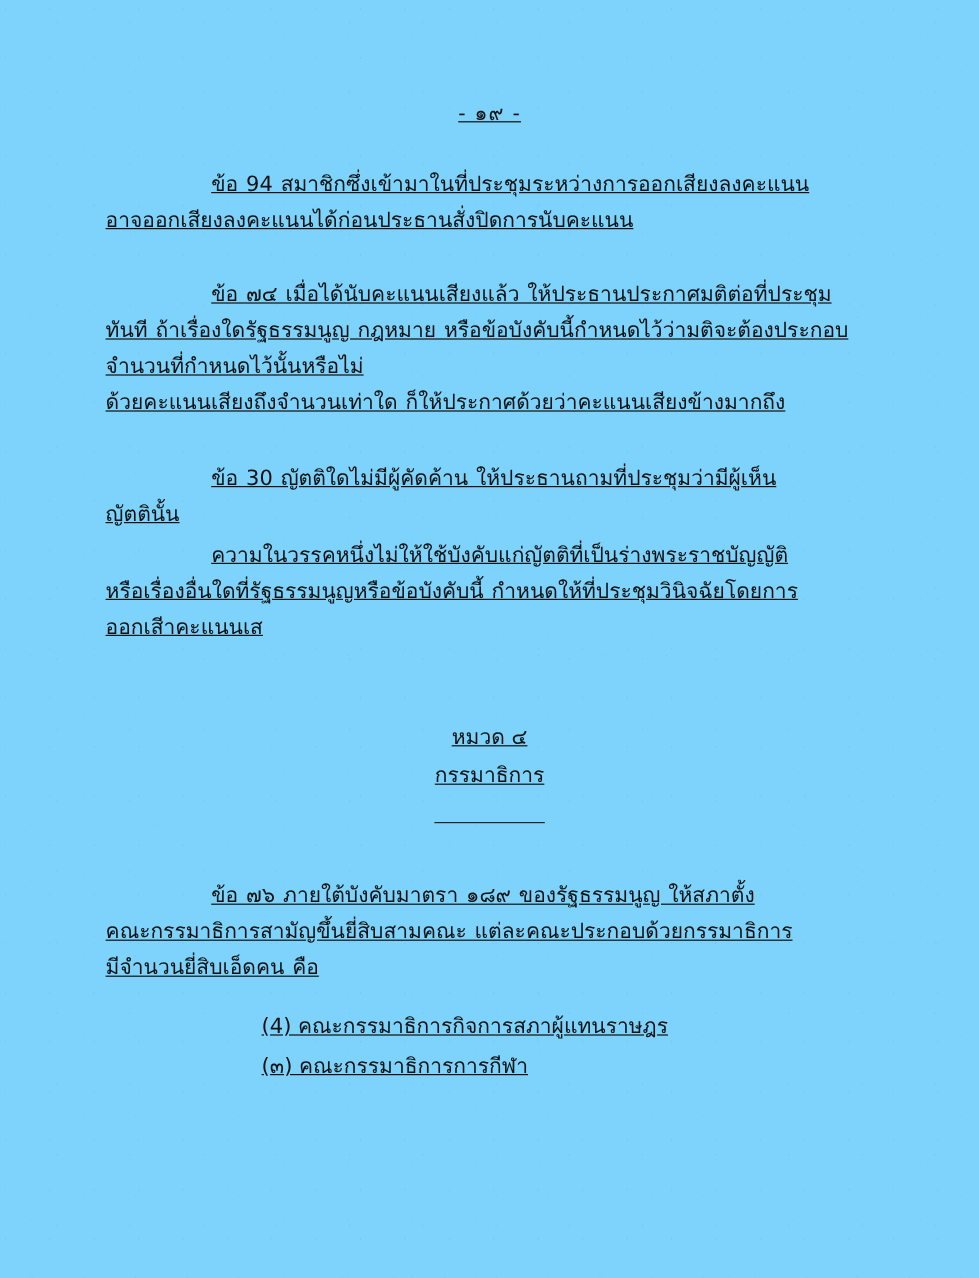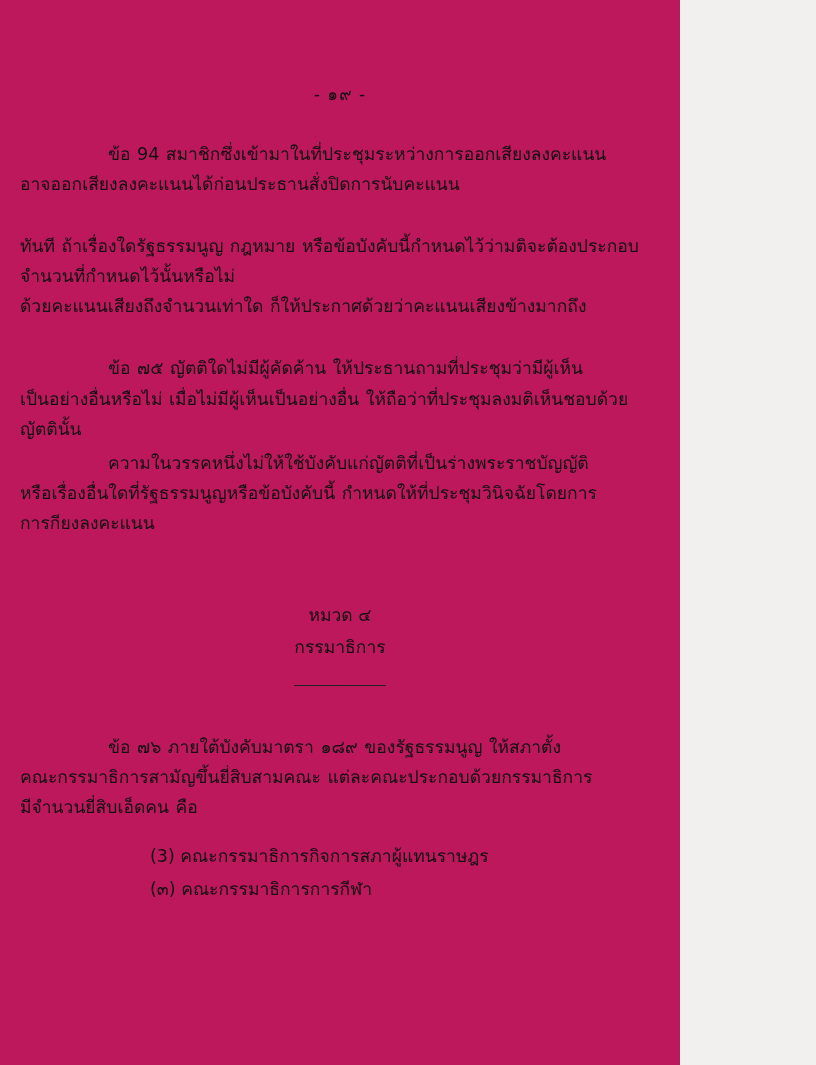--- a/index.html
+++ b/index.html
@@ -8,26 +8,27 @@
     background: #f2f0ee;
   }
   body {
     width: 816px;
     height: 1065px;
     font-family: "DejaVu Sans", sans-serif;
     color: #111111;
   }
   .page {
     position: relative;
-    width: 680px;
+    width: 816px;
     height: 1065px;
-    background: #be185d;
+    background: #7dd3fc;
     box-sizing: border-box;
     padding: 0;
     overflow: hidden;
+    text-decoration: underline;
   }
   .page-number {
     text-align: center;
     font-size: 17px;
     margin-top: 80px;
     letter-spacing: 1px;
   }
   .body-block {
     margin: 0 auto;
     width: 640px;
@@ -92,50 +93,50 @@
   <div class="page-number">- ๑๙ -</div>
 
   <div class="body-block">
 
     <div class="gap-lg">
       <p class="para"><span class="indent"></span><span>ข้อ 94  สมาชิกซึ่งเข้ามาในที่ประชุมระหว่างการออกเสียงลงคะแนน</span></p>
       <p class="para">อาจออกเสียงลงคะแนนได้ก่อนประธานสั่งปิดการนับคะแนน</p>
     </div>
 
     <div class="gap-lg">
+      <p class="para"><span class="indent"></span><span>ข้อ ๗๔  เมื่อได้นับคะแนนเสียงแล้ว ให้ประธานประกาศมติต่อที่ประชุม</span></p>
       <p class="para">ทันที ถ้าเรื่องใดรัฐธรรมนูญ กฎหมาย หรือข้อบังคับนี้กำหนดไว้ว่ามติจะต้องประกอบ</p>
       <p class="para">จำนวนที่กำหนดไว้นั้นหรือไม่</p>
       <p class="para">ด้วยคะแนนเสียงถึงจำนวนเท่าใด ก็ให้ประกาศด้วยว่าคะแนนเสียงข้างมากถึง</p>
     </div>
 
     <div class="gap-lg">
-      <p class="para"><span class="indent"></span><span>ข้อ ๗๕  ญัตติใดไม่มีผู้คัดค้าน ให้ประธานถามที่ประชุมว่ามีผู้เห็น</span></p>
-      <p class="para">เป็นอย่างอื่นหรือไม่ เมื่อไม่มีผู้เห็นเป็นอย่างอื่น ให้ถือว่าที่ประชุมลงมติเห็นชอบด้วย</p>
+      <p class="para"><span class="indent"></span><span>ข้อ 30  ญัตติใดไม่มีผู้คัดค้าน ให้ประธานถามที่ประชุมว่ามีผู้เห็น</span></p>
       <p class="para">ญัตตินั้น</p>
     </div>
 
     <div class="gap-sm">
       <p class="para"><span class="indent"></span><span>ความในวรรคหนึ่งไม่ให้ใช้บังคับแก่ญัตติที่เป็นร่างพระราชบัญญัติ</span></p>
       <p class="para">หรือเรื่องอื่นใดที่รัฐธรรมนูญหรือข้อบังคับนี้ กำหนดให้ที่ประชุมวินิจฉัยโดยการ</p>
-      <p class="para">การกียงลงคะแนน</p>
+      <p class="para">ออกเสีาคะแนนเส</p>
     </div>
 
     <div class="section-head">
       <div class="center">หมวด ๔</div>
       <div class="center">กรรมาธิการ</div>
       <div class="rule"></div>
     </div>
 
     <div class="gap-lg" style="margin-top:46px">
       <p class="para"><span class="indent"></span><span>ข้อ ๗๖  ภายใต้บังคับมาตรา ๑๘๙ ของรัฐธรรมนูญ ให้สภาตั้ง</span></p>
       <p class="para">คณะกรรมาธิการสามัญขึ้นยี่สิบสามคณะ แต่ละคณะประกอบด้วยกรรมาธิการ</p>
       <p class="para">มีจำนวนยี่สิบเอ็ดคน คือ</p>
     </div>
 
     <div class="gap-md">
-      <div class="list-item">(3) คณะกรรมาธิการกิจการสภาผู้แทนราษฎร</div>
+      <div class="list-item">(4) คณะกรรมาธิการกิจการสภาผู้แทนราษฎร</div>
       <div class="list-item">(๓) คณะกรรมาธิการการกีฬา</div>
     </div>
 
   </div>
 
   <div class="noise"></div>
 </div>
 
 </body></html>

